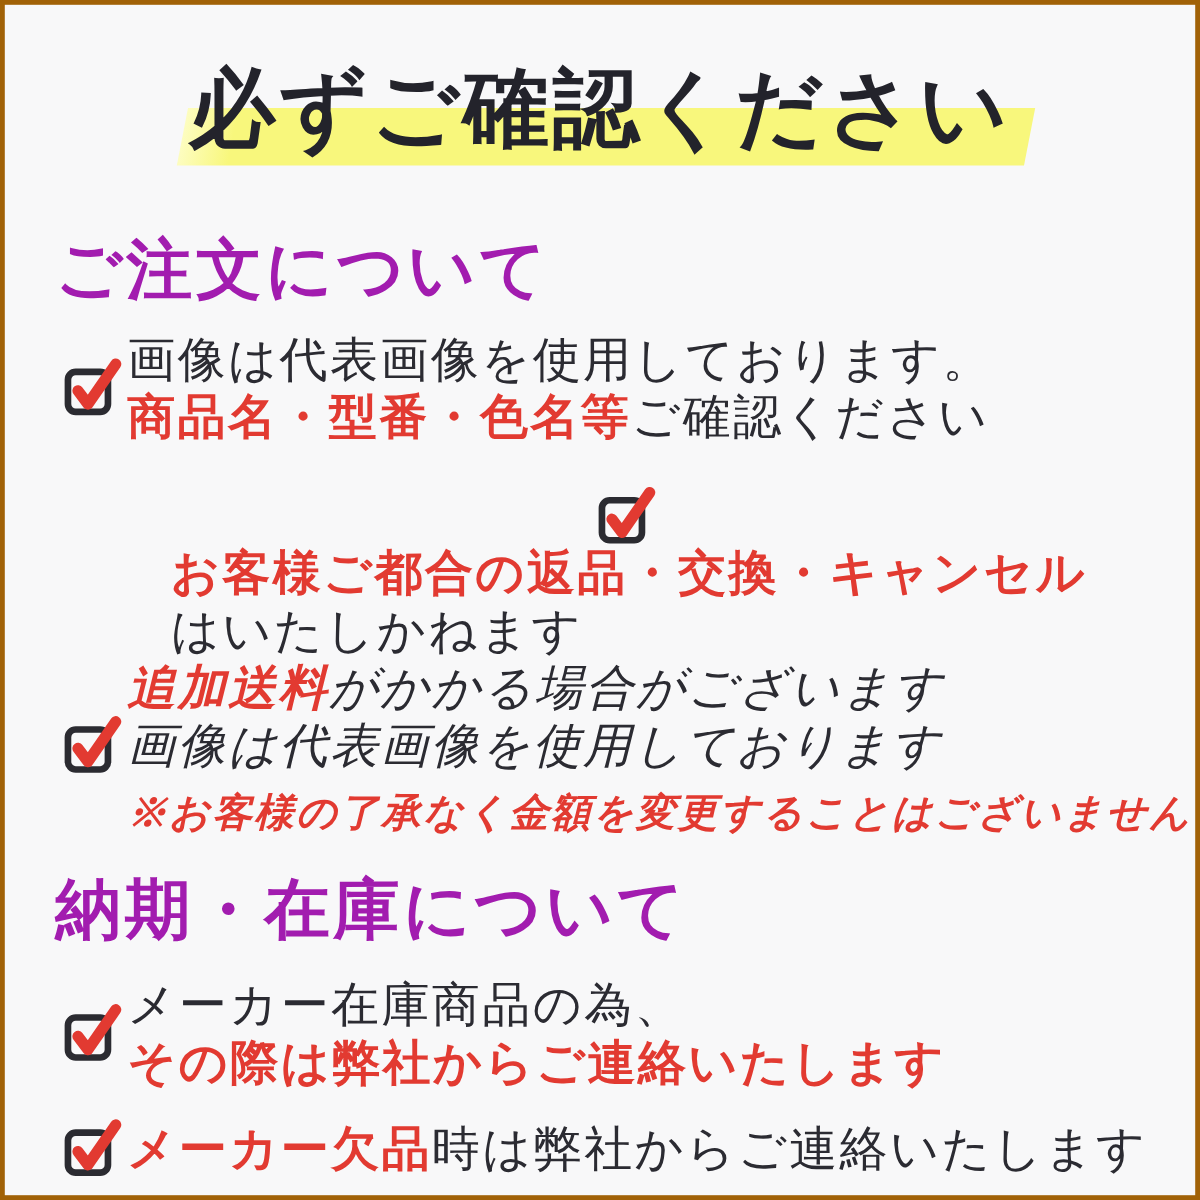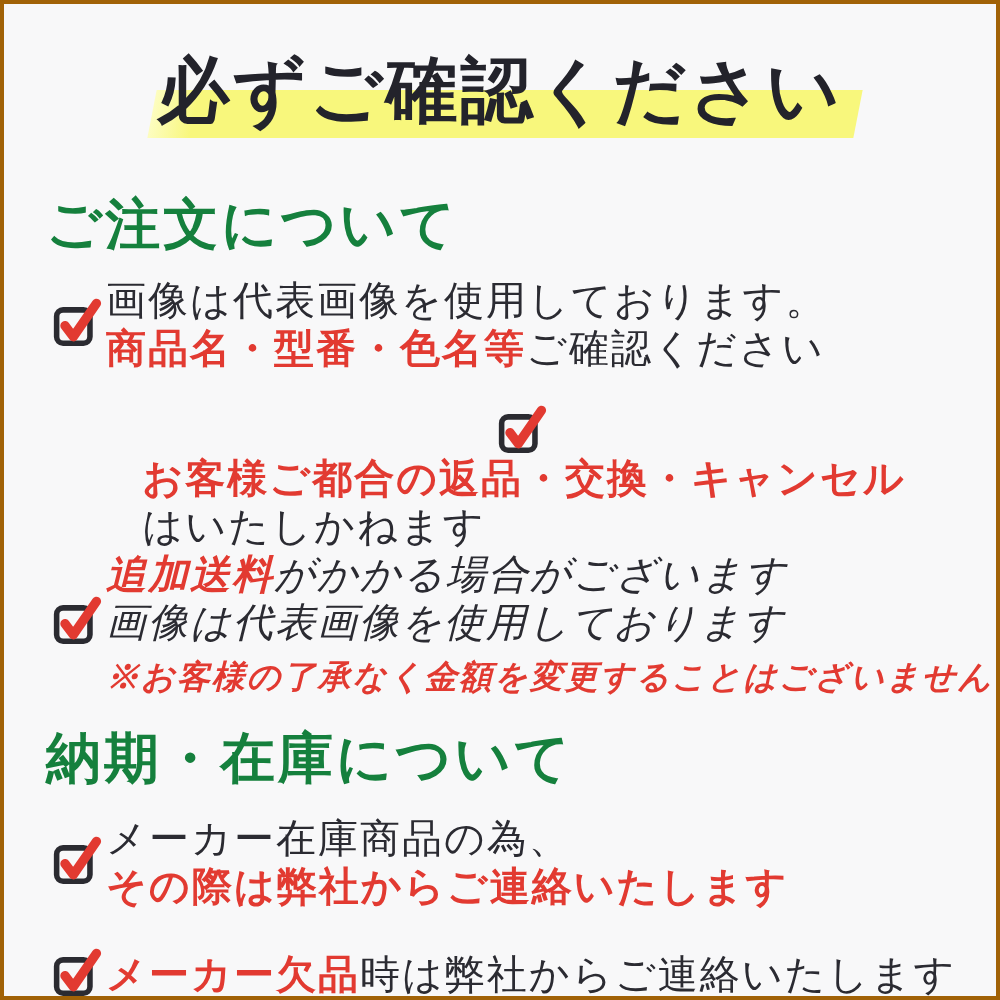--- a/index.html
+++ b/index.html
@@ -38,36 +38,36 @@
     color:#23232b;
     white-space:nowrap;
   }
   
   .section-heading{
     margin:0 0 0 42px;
     font-size:55px;
     font-weight:600;
     letter-spacing:3px;
     line-height:60px;
-    color:#15803d;
+    color:#a21caf;
     white-space:nowrap;
   }
   .heading-1{margin-top:50px;}
   .heading-2{margin-top:34px;}
   
   .item{
     display:flex;
     align-items:center;
     margin-left:48px;
   }
   .item-1{margin-top:22px;}
   .item-2{margin-top:36px;flex-direction:column;}
   .item-3{font-style:italic;}
   .item-4{margin-top:26px;}
-  .item-5{margin-top:40px;}
+  .item-5{margin-top:24px;}
   .checkbox{
     flex:0 0 auto;
     width:50px;height:52px;
     margin:-6px 4px 0 0;
   }
   .item-text{
     font-size:40px;
     letter-spacing:2px;
     line-height:48px;
     white-space:nowrap;

